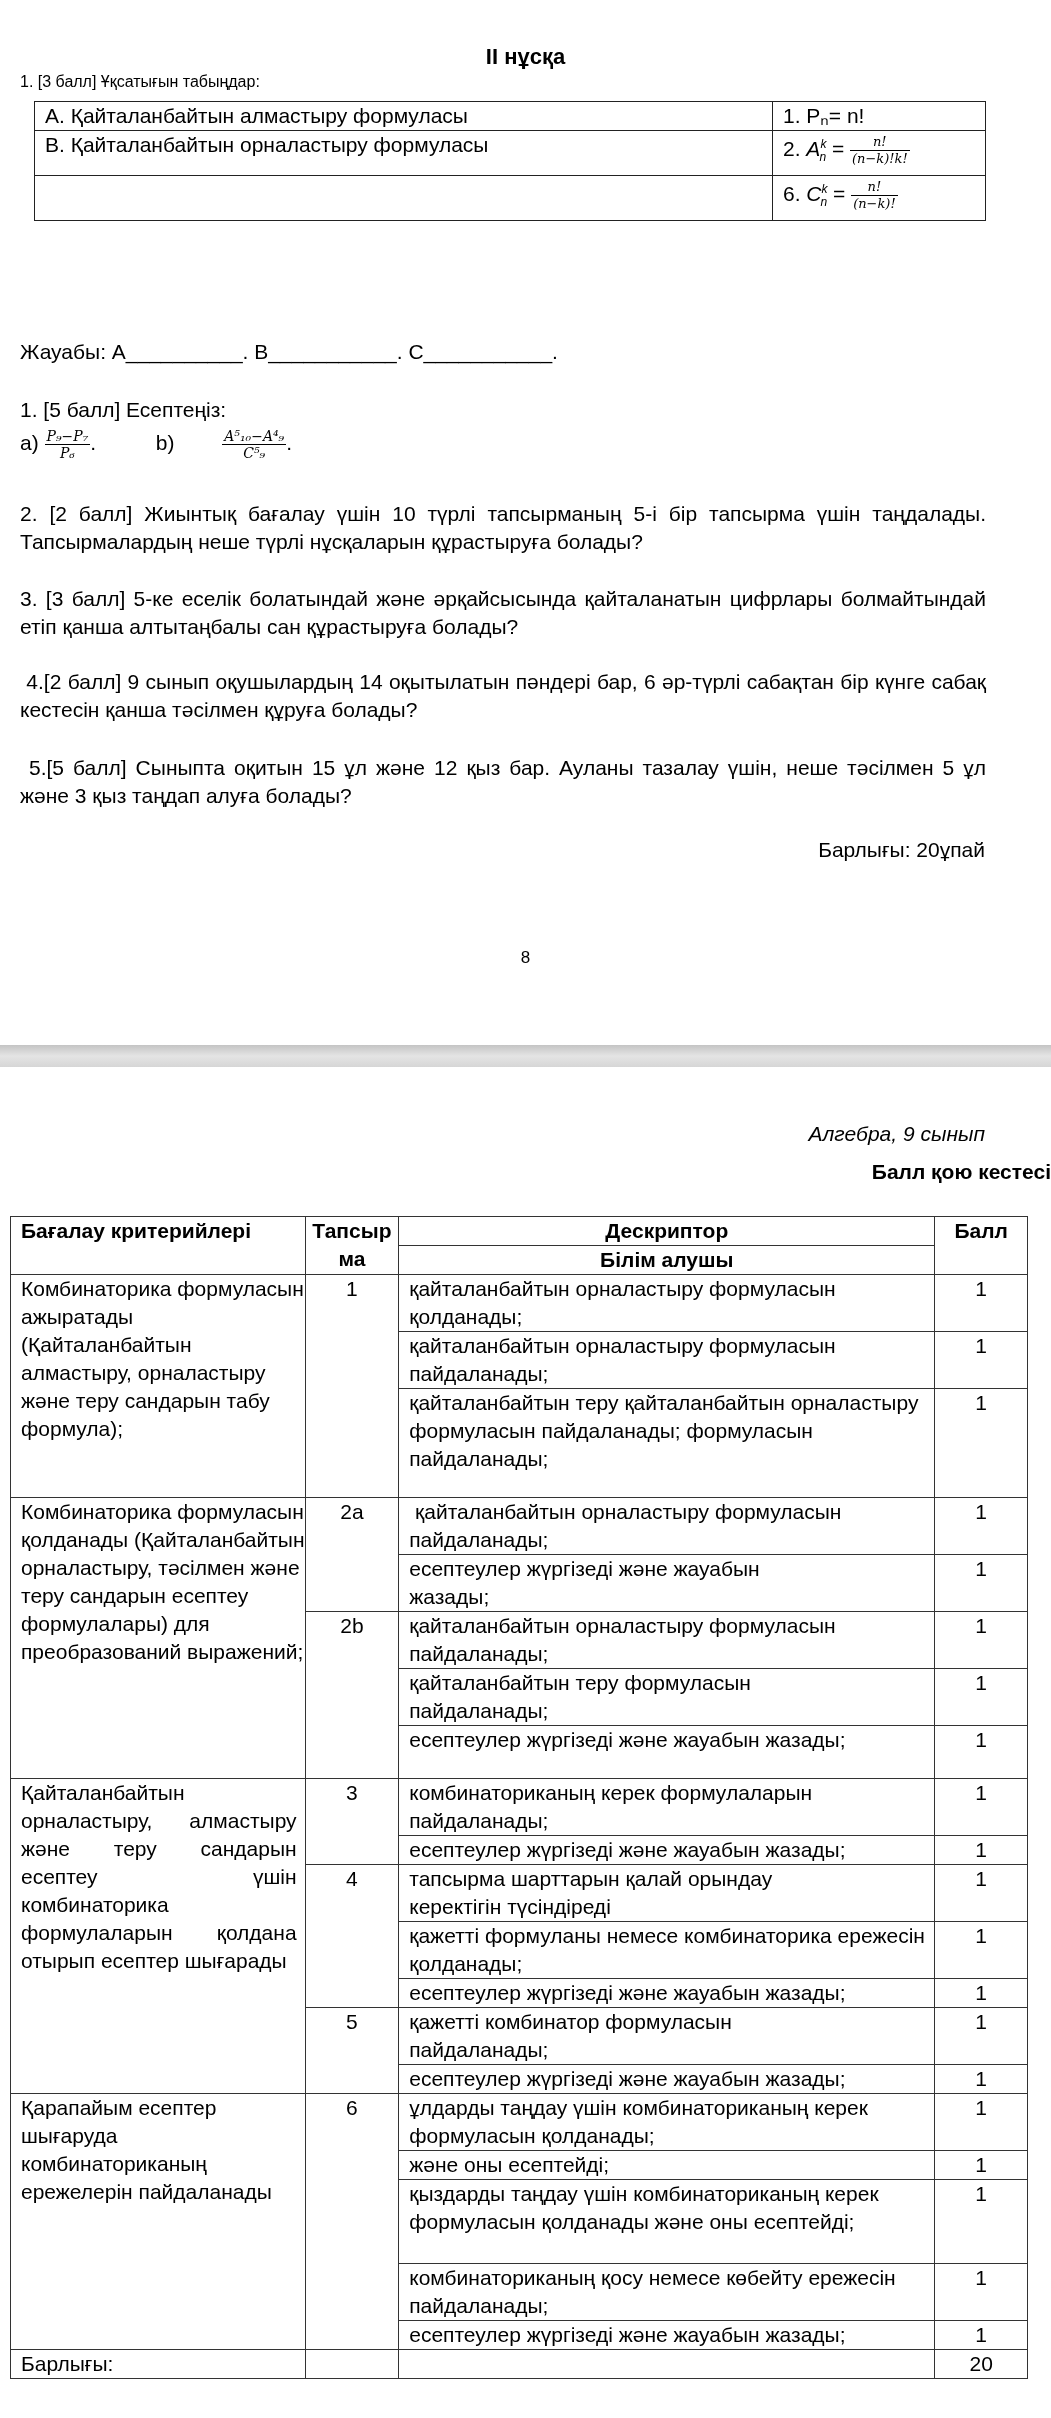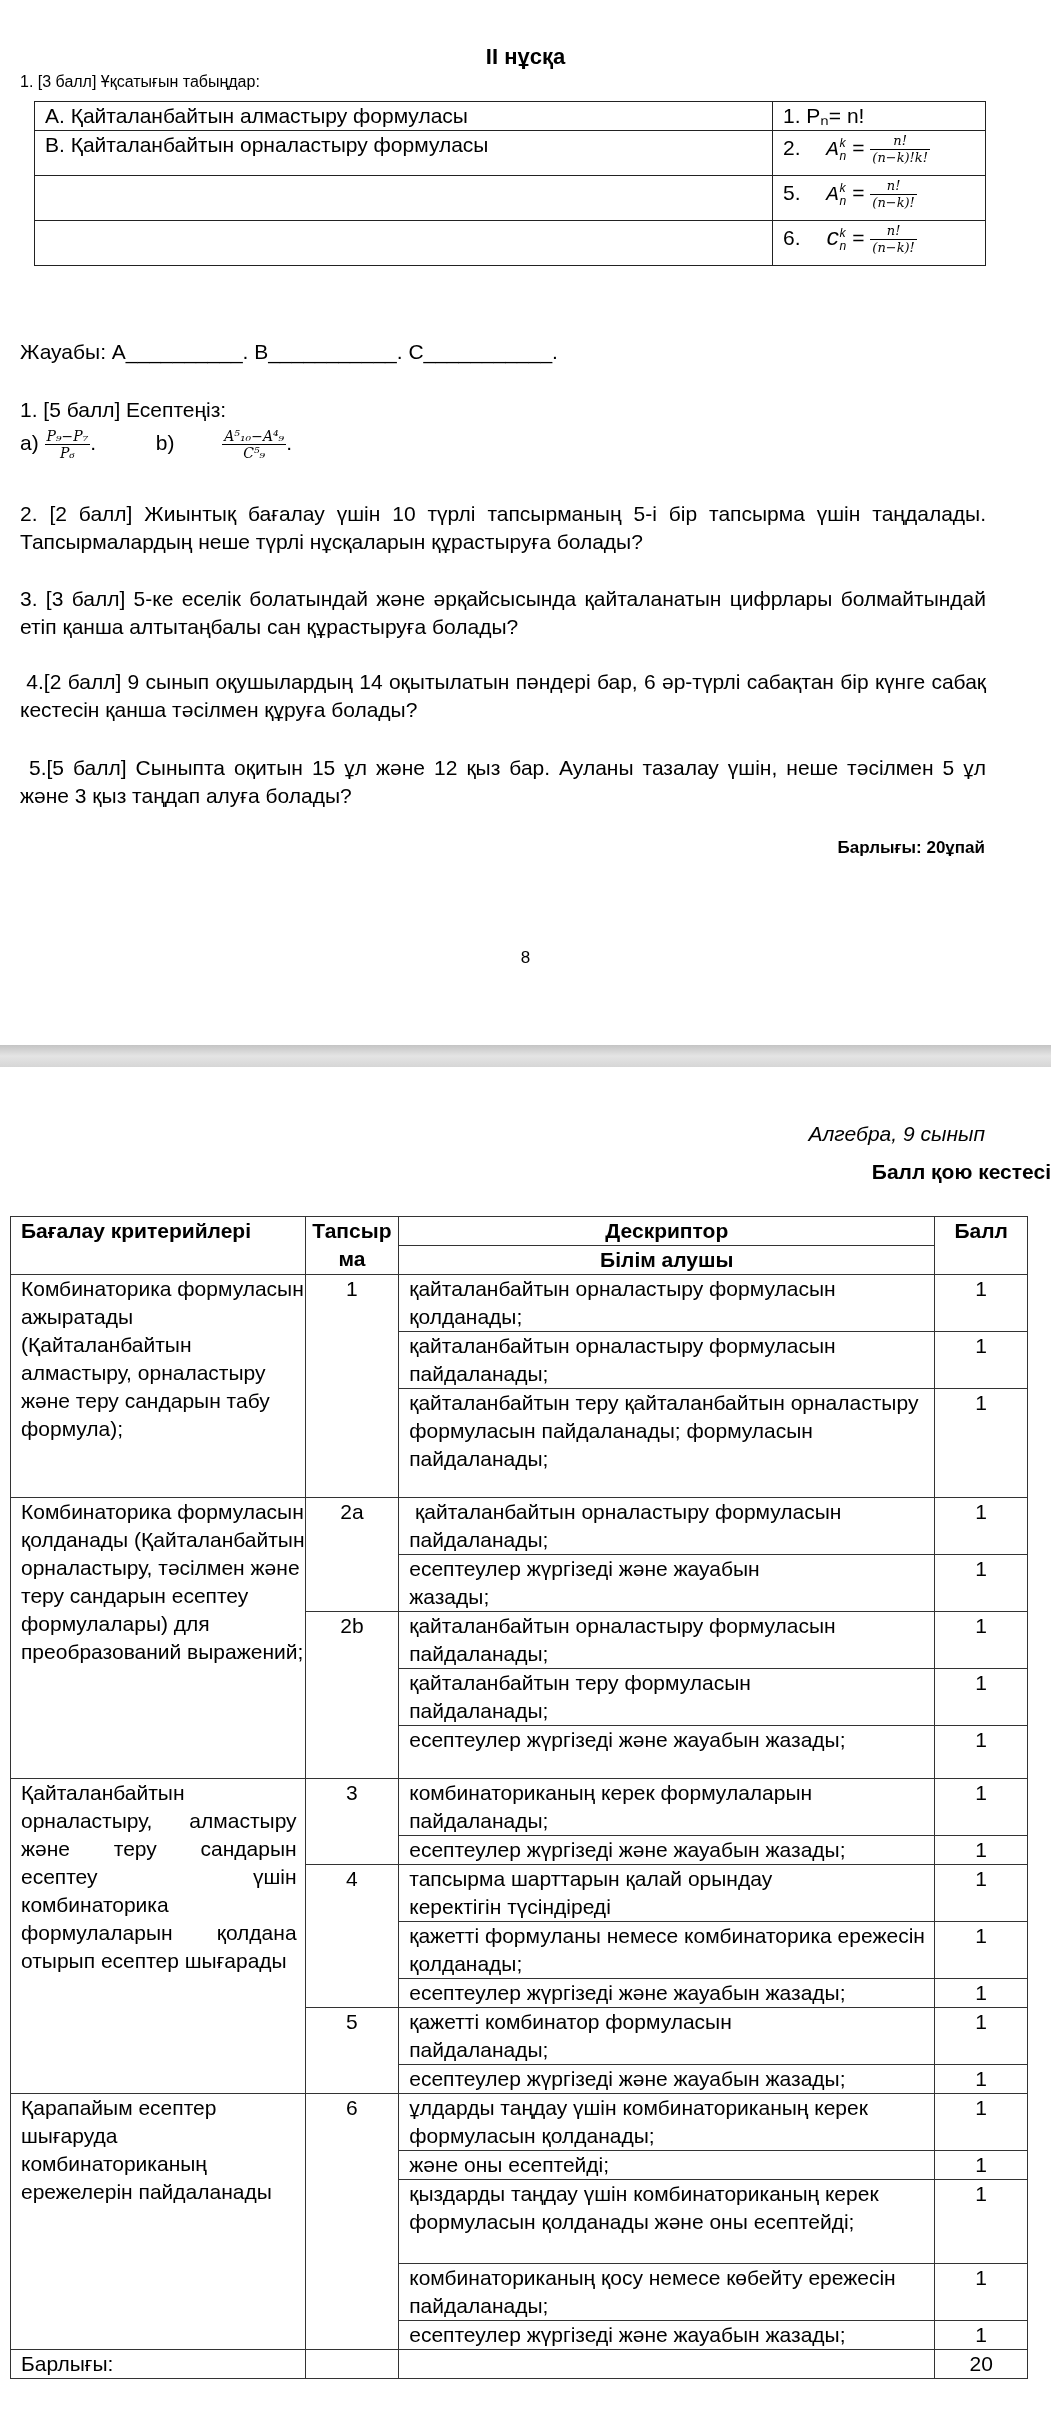--- a/index.html
+++ b/index.html
@@ -4,29 +4,29 @@
 <style>
   html, body { margin:0; padding:0; background:#fff; }
   body { width:1051px; height:2418px; position:relative; overflow:hidden;
          font-family:"Liberation Sans", sans-serif; color:#000; font-size:21px; }
   .abs { position:absolute; }
   .title { left:0; width:1051px; top:16px; text-align:center; font-weight:bold; font-size:22px;margin-top:28px; }
   .q1-head { left:20px; top:73px; font-size:16px; }
   table.match { position:absolute; left:34px; top:101px; width:952px; border-collapse:collapse; }
   table.match td { border:1.5px solid #222; padding:0 0 0 10px; font-size:21px; vertical-align:top; line-height:27px; }
   table.match td.r { width:202px; }
-  .fx { font-family:Liberation Mono, monospace; font-style:italic;margin-left:20px; }
+  .fx { font-family:Liberation Sans, sans-serif; font-style:italic; }
   .frac { display:inline-block; vertical-align:middle; text-align:center; font-family:"DejaVu Serif", serif; font-style:italic; font-size:13px; line-height:16px; }
   .frac .num { display:block; padding:0 2px; border-bottom:1.5px solid #000; }
   .frac .den { display:block; padding:0 2px; }
   .answer { left:20px; top:340px; }
   .q-calc { left:20px; top:398px; }
   .calc-ab { left:20px; top:428px; }
   .para { left:20px; width:966px; text-align:justify; line-height:28px; font-size:21px; }
-  .total-score { right:66px; top:838px; font-weight:bold; font-size:17px; }
+  .total-score { right:66px; top:838px; font-weight:normal; font-size:21px; }
   .page-num { left:0; width:1051px; top:948px; text-align:center; font-size:17px; }
   .page-sep { left:0; top:1045px; width:1051px; height:22px;
               background:linear-gradient(#c4c4c4, #e4e4e4 50%, #d6d6d6); }
   .subject { right:66px; top:1122px; font-style:italic; font-size:21px; }
   .rubric-title { left:0; width:1051px; top:1160px; text-align:right; font-weight:bold; font-size:21px; }
   table.rubric { position:absolute; left:10px; top:1216px; width:1018px; border-collapse:collapse; table-layout:fixed; }
   table.rubric td, table.rubric th { border:1.5px solid #333; font-size:21px; line-height:28px; vertical-align:top; padding:0 0 0 10px; }
   table.rubric th { font-weight:bold; }
   .c1 { width:283px; }
   .c2 { width:90px; text-align:center; padding:0 !important; }
@@ -52,28 +52,20 @@
     <td>B. Қайталанбайтын орналастыру формуласы</td>
     <td class="r">
       <span>2.</span>
       <span class="fx"><span>A</span><sup style="font-size:12px">k</sup><sub style="font-size:12px;margin-left:-7px">n</sub></span> =
       <span class="frac"><span class="num">n!</span><span class="den">(n−k)!k!</span></span>
     </td>
   </tr>
   <tr style="height:45px">
     <td></td>
     <td class="r">
-      <span>5.</span>
-      <span class="fx"><span>A</span><sup style="font-size:12px">k</sup><sub style="font-size:12px;margin-left:-7px">n</sub></span> =
-      <span class="frac"><span class="num">n!</span><span class="den">(n−k)!</span></span>
-    </td>
-  </tr>
-  <tr style="height:45px">
-    <td></td>
-    <td class="r">
       <span>6.</span>
       <span class="fx"><span>C</span><sup style="font-size:12px">k</sup><sub style="font-size:12px;margin-left:-7px">n</sub></span> =
       <span class="frac"><span class="num">n!</span><span class="den">(n−k)!</span></span>
     </td>
   </tr>
 </tbody>
   </table>
 
 <div class="abs answer">Жауабы: A__________. B___________. C___________.</div>
 

